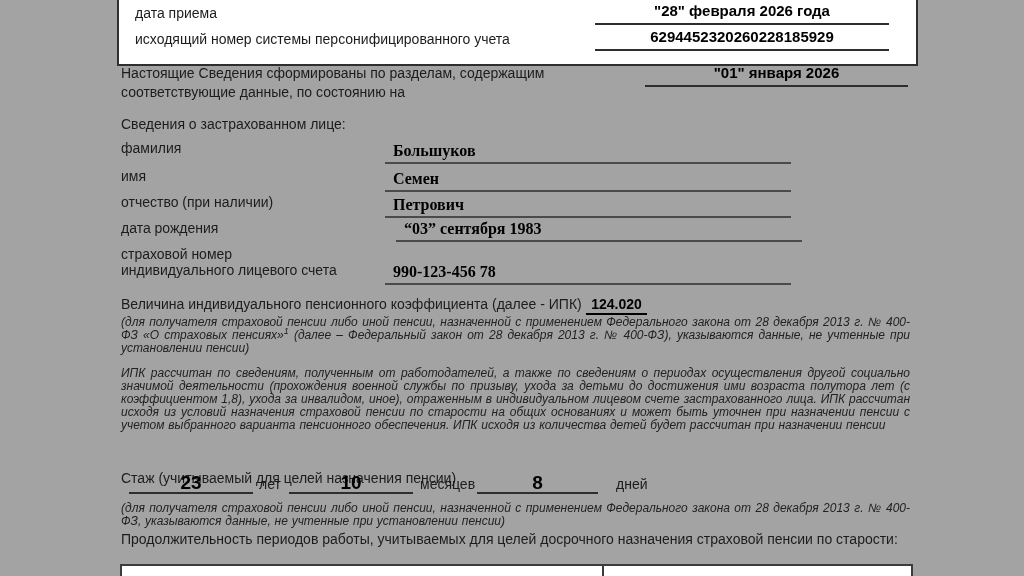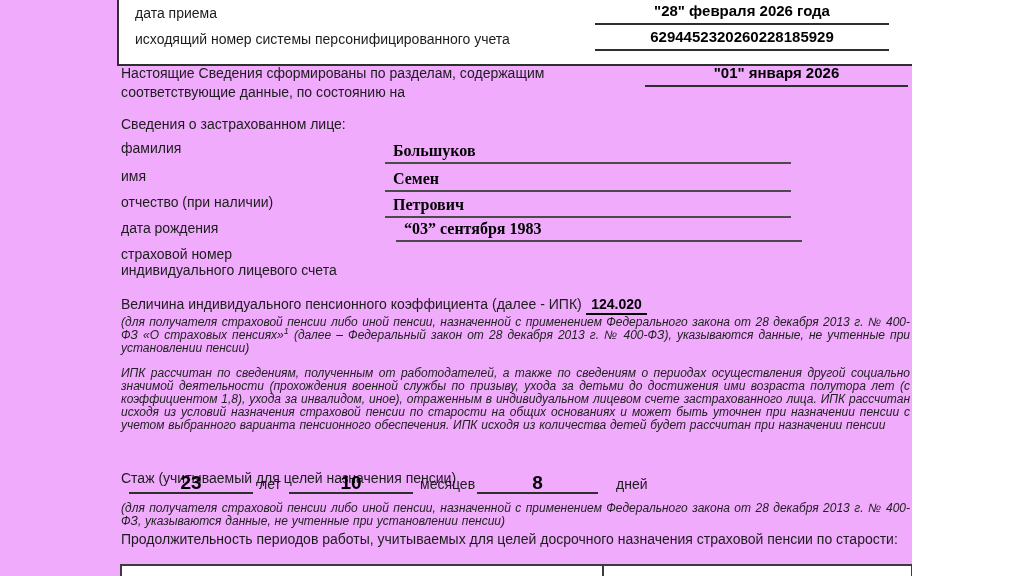--- a/index.html
+++ b/index.html
@@ -1,20 +1,20 @@
 <!DOCTYPE html>
 <html><head>
 <meta charset="utf-8">
 <style>
   html, body { margin: 0; padding: 0; background: #fff; }
   .page {
     position: relative;
-    width: 912px;
+    width: 1024px;
     height: 576px;
-    background: #f0abfc;
+    background: #a3a3a3;
     overflow: hidden;
     color: #111;
     font-family: "Liberation Sans", sans-serif;
   }
   .abs { position: absolute; }
   .lbl { font-size: 14px; color: #1c1c1c; white-space: nowrap; }
   .top-box {
     position: absolute;
     left: 117px; top: -14px;
     width: 797px; height: 76px;
@@ -106,20 +106,21 @@
   <div class="uval-serif" style="left:385px; top:170px; width:398px; height:20px;">Семен</div>
 
   <div class="abs lbl" style="left:121px; top:194px;">отчество (при наличии)</div>
   <div class="uval-serif" style="left:385px; top:196px; width:398px; height:20px;">Петрович</div>
 
   <div class="abs lbl" style="left:121px; top:220px;">дата рождения</div>
   <div class="uval-serif" style="left:385px; top:220px; width:398px; height:20px;margin-left:11px;">“03” сентября 1983</div>
 
   <div class="abs lbl" style="left:121px; top:246px;">страховой номер</div>
   <div class="abs lbl" style="left:121px; top:262px;">индивидуального лицевого счета</div>
+  <div class="uval-serif" style="left:385px; top:263px; width:398px; height:20px;">990-123-456 78</div>
 
   <div class="abs" style="left:121px; top:295px; white-space:nowrap;">
     <span class="heading">Величина индивидуального пенсионного коэффициента (далее - ИПК)</span>
     <span class="ipk-value">124.020</span>
   </div>
 
   <div class="fine" style="left:121px; top:316px; width:789px;">
     <span>(для получателя страховой пенсии либо иной пенсии, назначенной с применением Федерального закона от 28 декабря 2013 г. № 400-ФЗ «О страховых пенсиях»</span><sup>1</sup><span> (далее – Федеральный закон от 28 декабря 2013 г. № 400-ФЗ), указываются данные, не учтенные при установлении пенсии)</span>
   </div>
 

